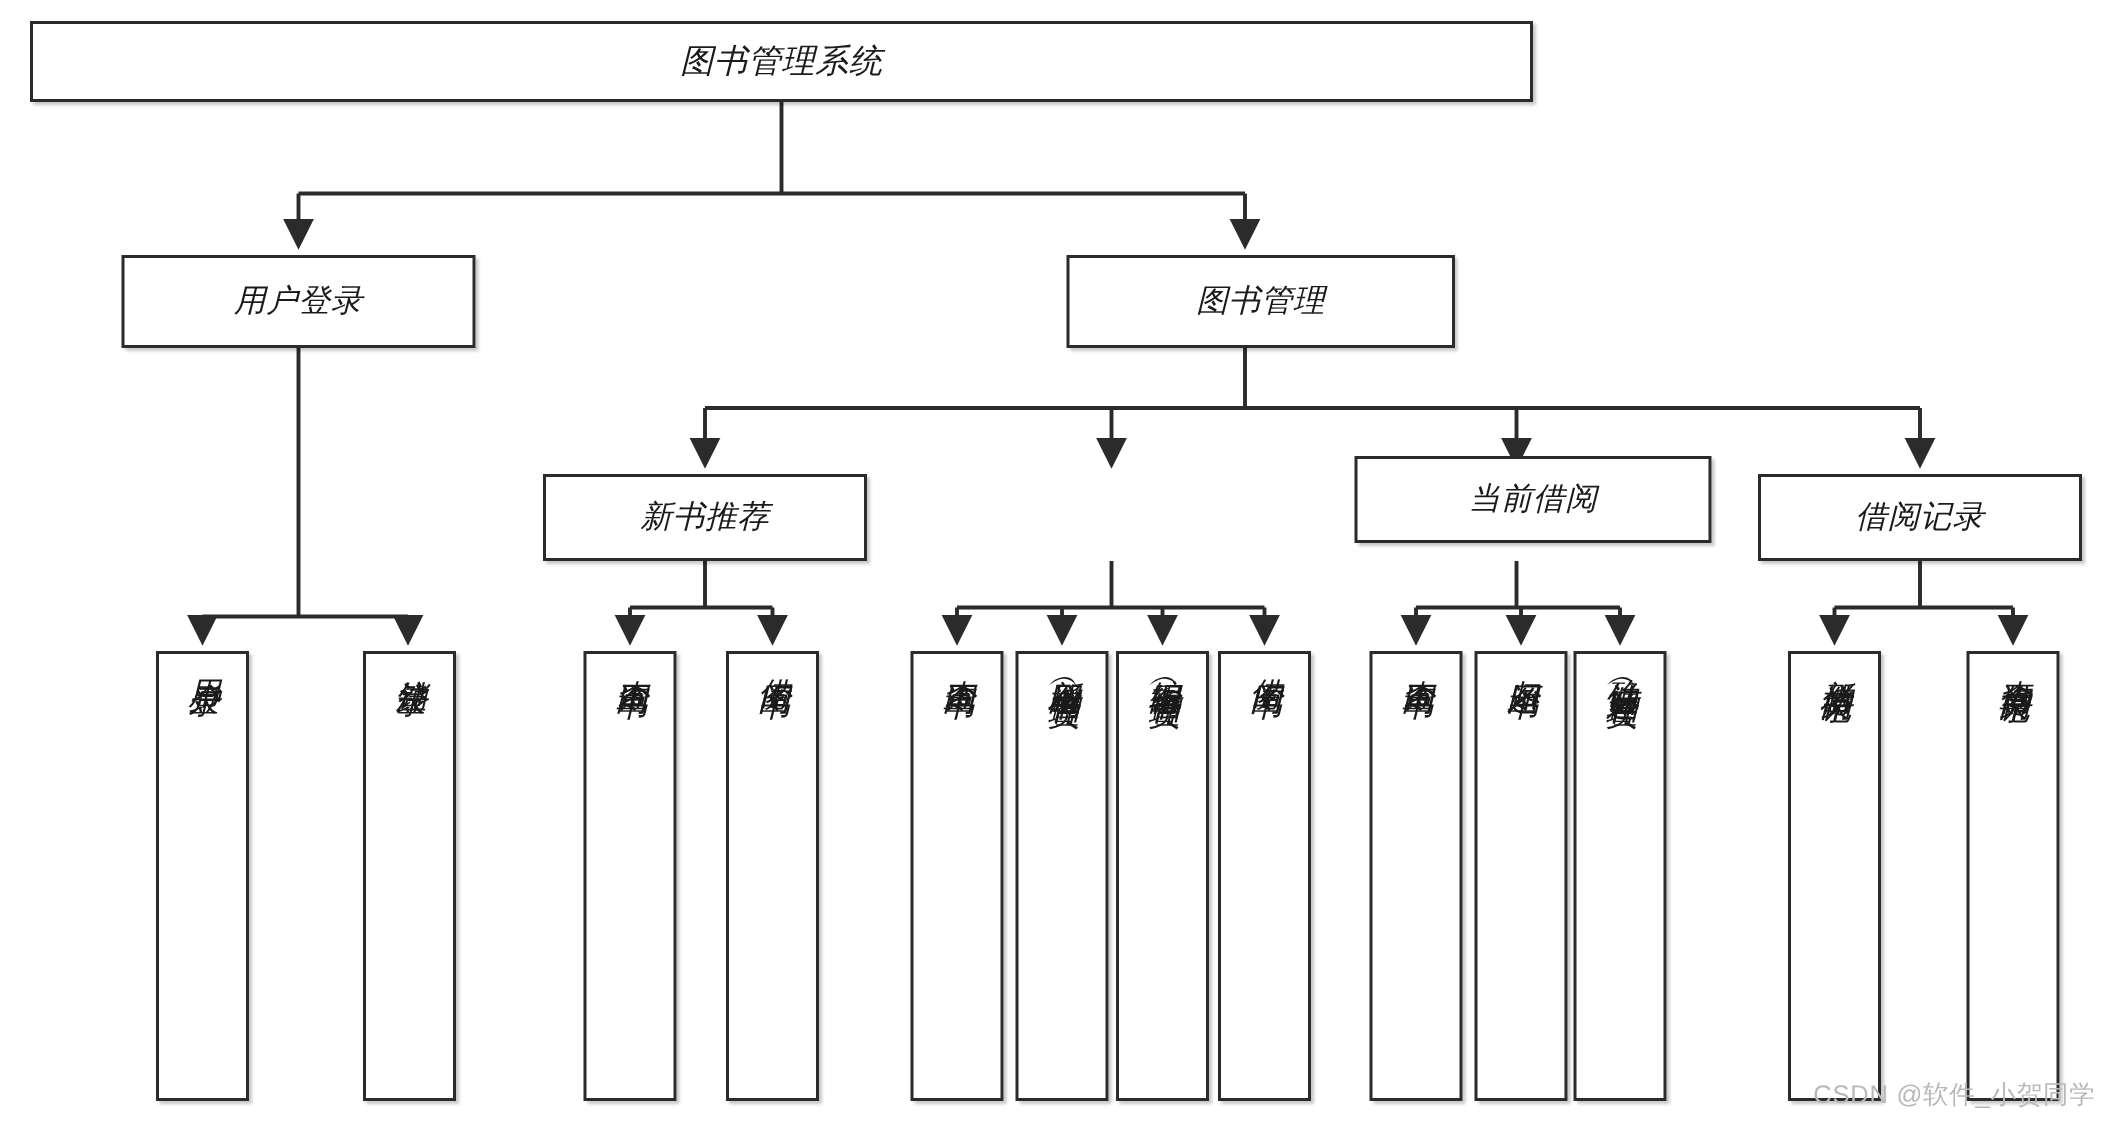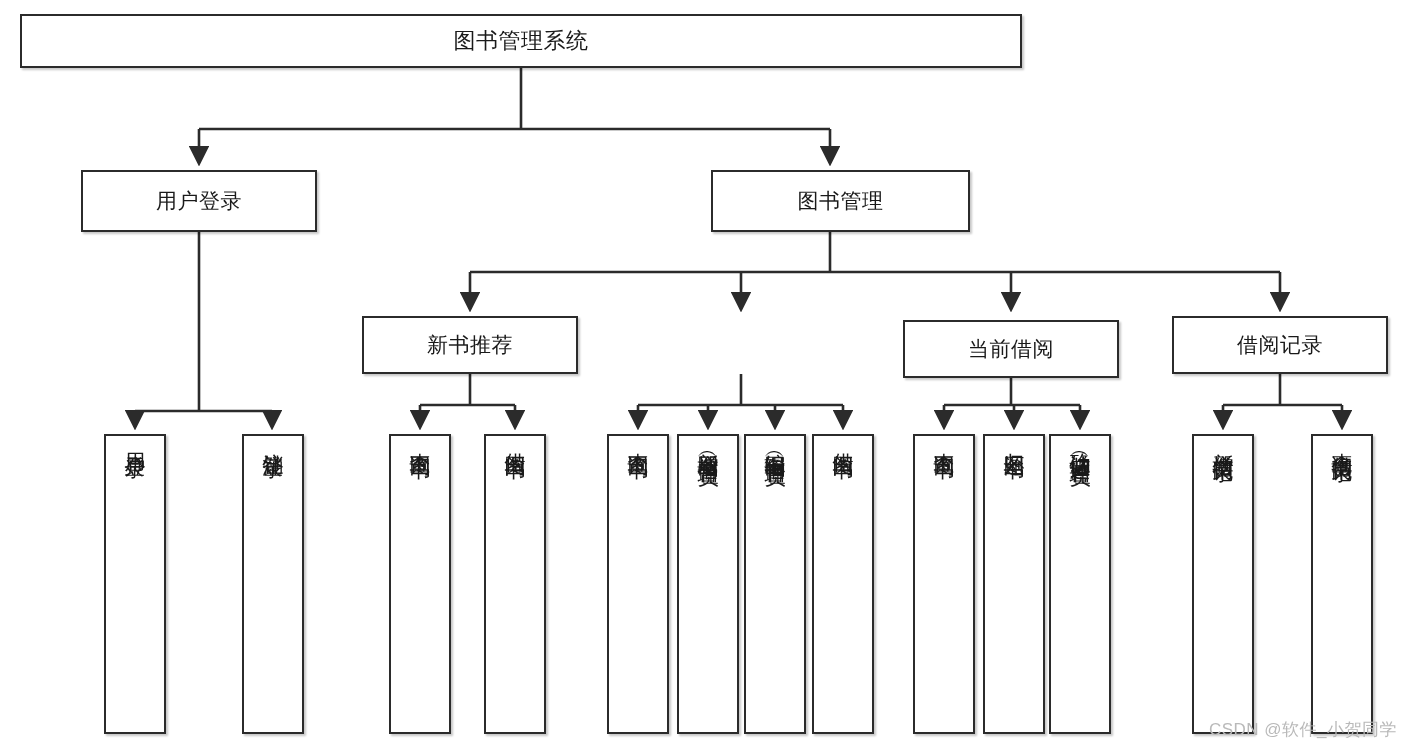--- a/index.html
+++ b/index.html
@@ -30,20 +30,21 @@
     position: absolute;
     box-sizing: border-box;
     background: #ffffff;
     border: 2px solid #2b2b2b;
     box-shadow: 2px 2px 2px rgba(0,0,0,0.22);
     display: flex;
     align-items: center;
     justify-content: center;
     color: #1a1a1a;
     z-index: 2;
+    font-style: italic;
   }
   .node .node-label {
     display: block;
     text-align: center;
     line-height: 1.18;
     letter-spacing: 0.5px;
   }
   
   .node.horizontal .node-label {
     writing-mode: horizontal-tb;
@@ -142,21 +143,21 @@
   <div class="node horizontal" style="left:81px; top:170px; width:236px; height:62px;">
     <span class="node-label">用户登录</span>
   </div>
   <div class="node horizontal" style="left:711px; top:170px; width:259px; height:62px;">
     <span class="node-label">图书管理</span>
   </div>
 
   <div class="node horizontal" style="left:362px; top:316px; width:216px; height:58px;">
     <span class="node-label">新书推荐</span>
   </div>
-  <div class="node horizontal" style="left:903px; top:320px; width:216px; height:58px;">
+  <div class="node horizontal" style="left:903px; top:304px; width:238px; height:58px;">
     <span class="node-label">当前借阅</span>
   </div>
   <div class="node horizontal" style="left:1172px; top:316px; width:216px; height:58px;">
     <span class="node-label">借阅记录</span>
   </div>
 
   <div class="node vertical" style="left:104px; top:434px; width:62px; height:300px;">
     <span class="node-label">用户登录</span>
   </div>
   <div class="node vertical" style="left:242px; top:434px; width:62px; height:300px;">

